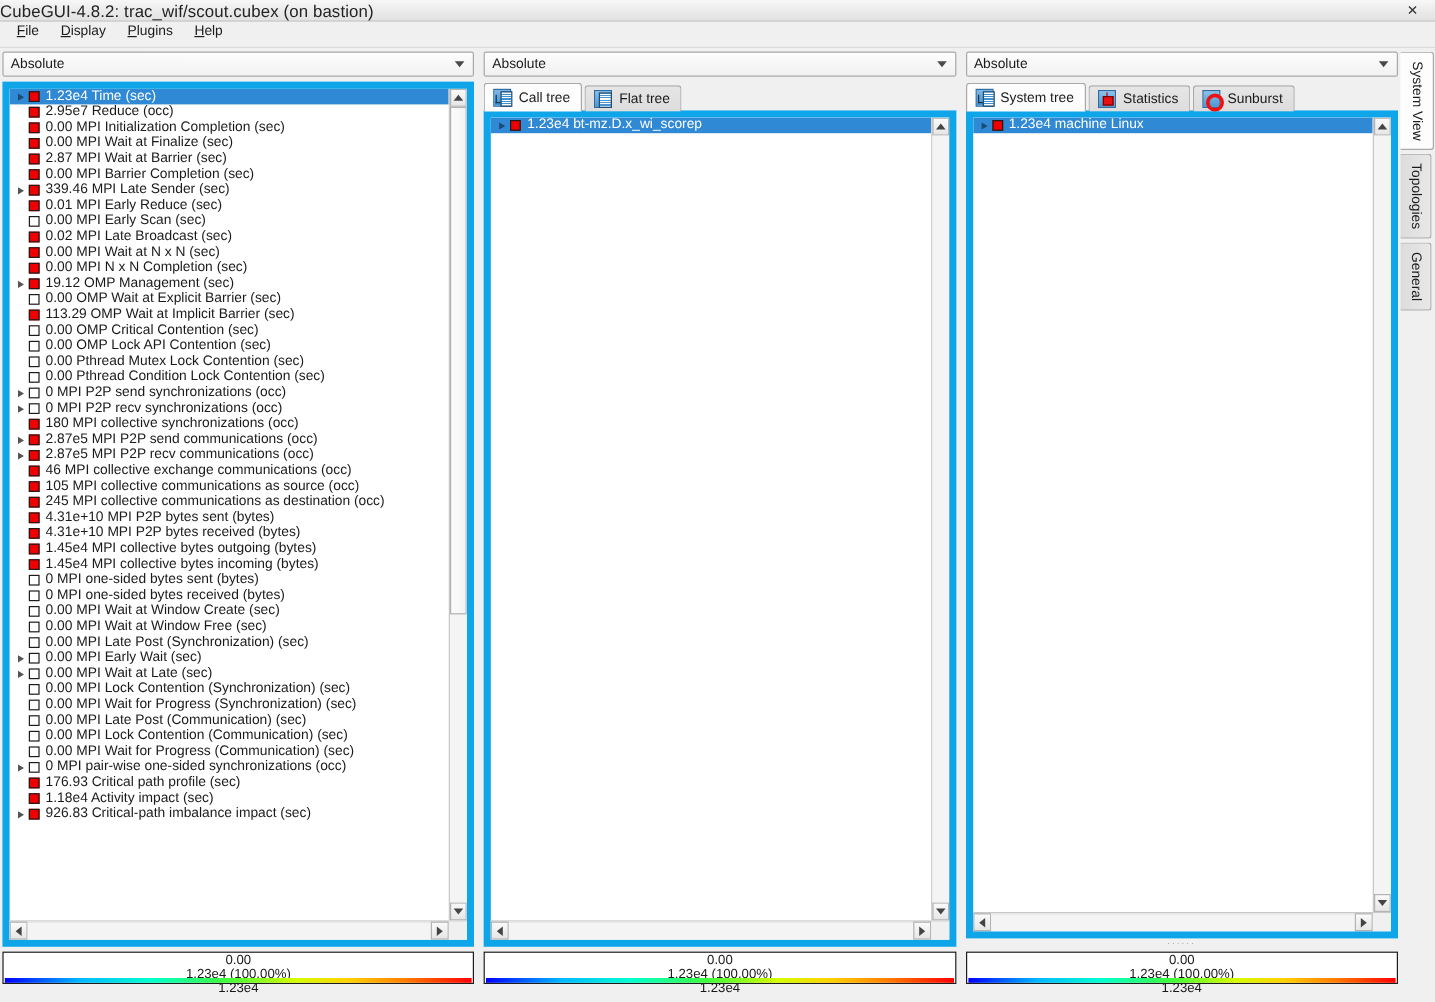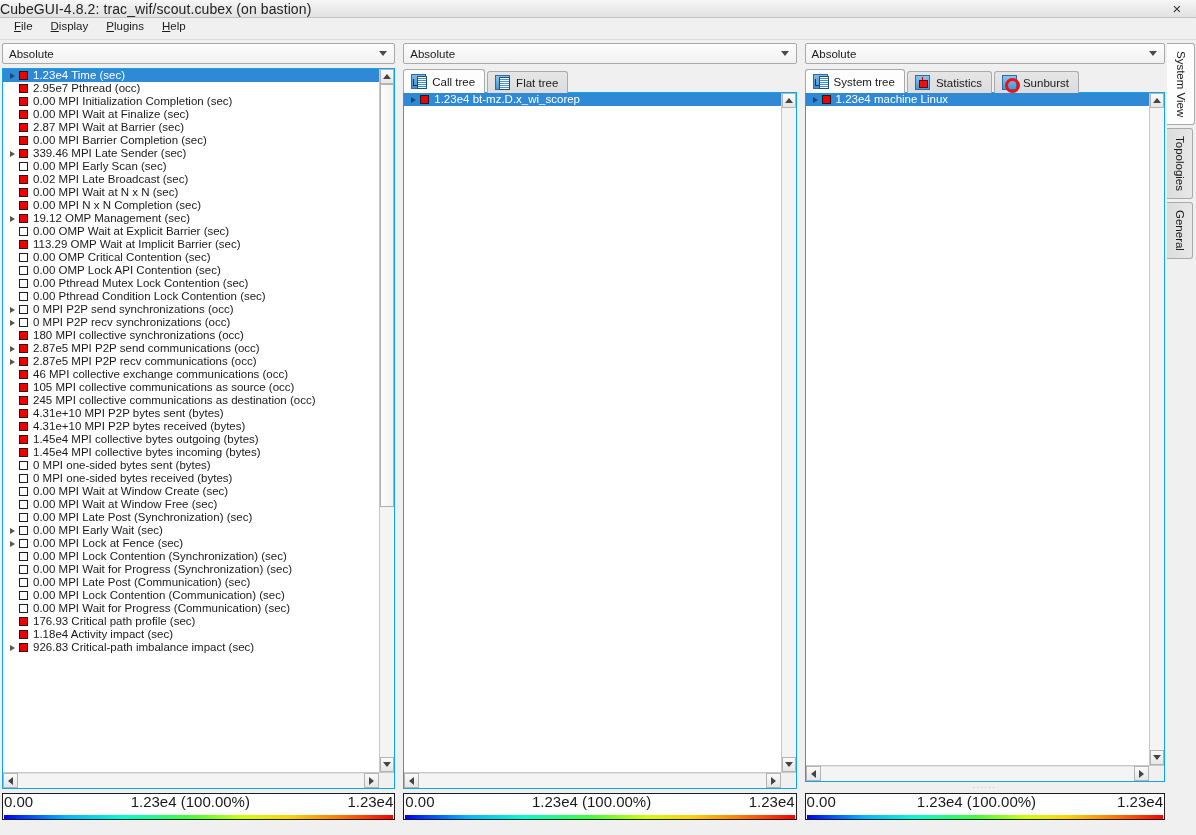--- a/index.html
+++ b/index.html
@@ -159,21 +159,21 @@
     border: 1px solid #2d6da3;
   }
   .ico-sun:before{
     content:""; position:absolute; left:2px; top:2px; width:9px; height:9px;
     border:3px solid #ee1111; border-radius:50%;
   }
 
   
   .treebox {
     flex: 1 1 auto;
-    border: 1px solid #0ea5e9;
+    border: 6px solid #0ea5e9;
     background: #ffffff;
     display: flex; flex-direction: column;
     min-height: 0;
     position: relative;
     margin-top: -1px;
   }
   .tree-inner {
     flex: 1 1 auto;
     display: flex;
     min-height: 0;
@@ -275,22 +275,23 @@
     margin-top: 4px;
     border: 1px solid #1c1c1c;
     background: #ffffff;
     position: relative;
     display: block;
   }
   .valuebar .vrow {
     position: absolute; left: 0; right: 0; top: 0;
     height: 14px;
     display: flex; align-items: center;
-    font-size: 15px;
+    font-size: 11px;
     padding: 0 1px;
+    flex-direction: column;
   }
   .valuebar .vmin { flex: 0 0 auto; }
   .valuebar .vmid { flex: 1 1 auto; text-align: center; }
   .valuebar .vmax { flex: 0 0 auto; text-align: center; }
   .valuebar .vgrad {
     position: absolute; left: 1px; right: 1px; bottom: 0; height: 4px;
     background: linear-gradient(to right,#0000ff 0%,#00b7ff 16%,#00ffd0 31%,#3dff3d 47%,#d4ff00 62%,#ffd000 74%,#ff7b00 86%,#ff0000 100%);
   }
 
   
@@ -355,21 +356,21 @@
               <div class="row sel">
                 <span class="exp">
                   <i></i>
                 </span>
                 <span class="sq red"></span>
                 <span class="lbl">1.23e4 Time (sec)</span>
               </div>
               <div class="row">
                 <span class="exp"></span>
                 <span class="sq red"></span>
-                <span class="lbl">2.95e7 Pthread (occ)</span>
+                <span class="lbl">2.95e7 Reduce (occ)</span>
               </div>
               <div class="row">
                 <span class="exp"></span>
                 <span class="sq red"></span>
                 <span class="lbl">0.00 MPI Initialization Completion (sec)</span>
               </div>
               <div class="row">
                 <span class="exp"></span>
                 <span class="sq red"></span>
                 <span class="lbl">0.00 MPI Wait at Finalize (sec)</span>
@@ -386,20 +387,25 @@
               </div>
               <div class="row">
                 <span class="exp">
                   <i></i>
                 </span>
                 <span class="sq red"></span>
                 <span class="lbl">339.46 MPI Late Sender (sec)</span>
               </div>
               <div class="row">
                 <span class="exp"></span>
+                <span class="sq red"></span>
+                <span class="lbl">0.01 MPI Early Reduce (sec)</span>
+              </div>
+              <div class="row">
+                <span class="exp"></span>
                 <span class="sq"></span>
                 <span class="lbl">0.00 MPI Early Scan (sec)</span>
               </div>
               <div class="row">
                 <span class="exp"></span>
                 <span class="sq red"></span>
                 <span class="lbl">0.02 MPI Late Broadcast (sec)</span>
               </div>
               <div class="row">
                 <span class="exp"></span>
@@ -546,21 +552,21 @@
                   <i></i>
                 </span>
                 <span class="sq"></span>
                 <span class="lbl">0.00 MPI Early Wait (sec)</span>
               </div>
               <div class="row">
                 <span class="exp">
                   <i></i>
                 </span>
                 <span class="sq"></span>
-                <span class="lbl">0.00 MPI Lock at Fence (sec)</span>
+                <span class="lbl">0.00 MPI Wait at Late (sec)</span>
               </div>
               <div class="row">
                 <span class="exp"></span>
                 <span class="sq"></span>
                 <span class="lbl">0.00 MPI Lock Contention (Synchronization) (sec)</span>
               </div>
               <div class="row">
                 <span class="exp"></span>
                 <span class="sq"></span>
                 <span class="lbl">0.00 MPI Wait for Progress (Synchronization) (sec)</span>
@@ -572,20 +578,27 @@
               </div>
               <div class="row">
                 <span class="exp"></span>
                 <span class="sq"></span>
                 <span class="lbl">0.00 MPI Lock Contention (Communication) (sec)</span>
               </div>
               <div class="row">
                 <span class="exp"></span>
                 <span class="sq"></span>
                 <span class="lbl">0.00 MPI Wait for Progress (Communication) (sec)</span>
+              </div>
+              <div class="row">
+                <span class="exp">
+                  <i></i>
+                </span>
+                <span class="sq"></span>
+                <span class="lbl">0 MPI pair-wise one-sided synchronizations (occ)</span>
               </div>
               <div class="row">
                 <span class="exp"></span>
                 <span class="sq red"></span>
                 <span class="lbl">176.93 Critical path profile (sec)</span>
               </div>
               <div class="row">
                 <span class="exp"></span>
                 <span class="sq red"></span>
                 <span class="lbl">1.18e4 Activity impact (sec)</span>

